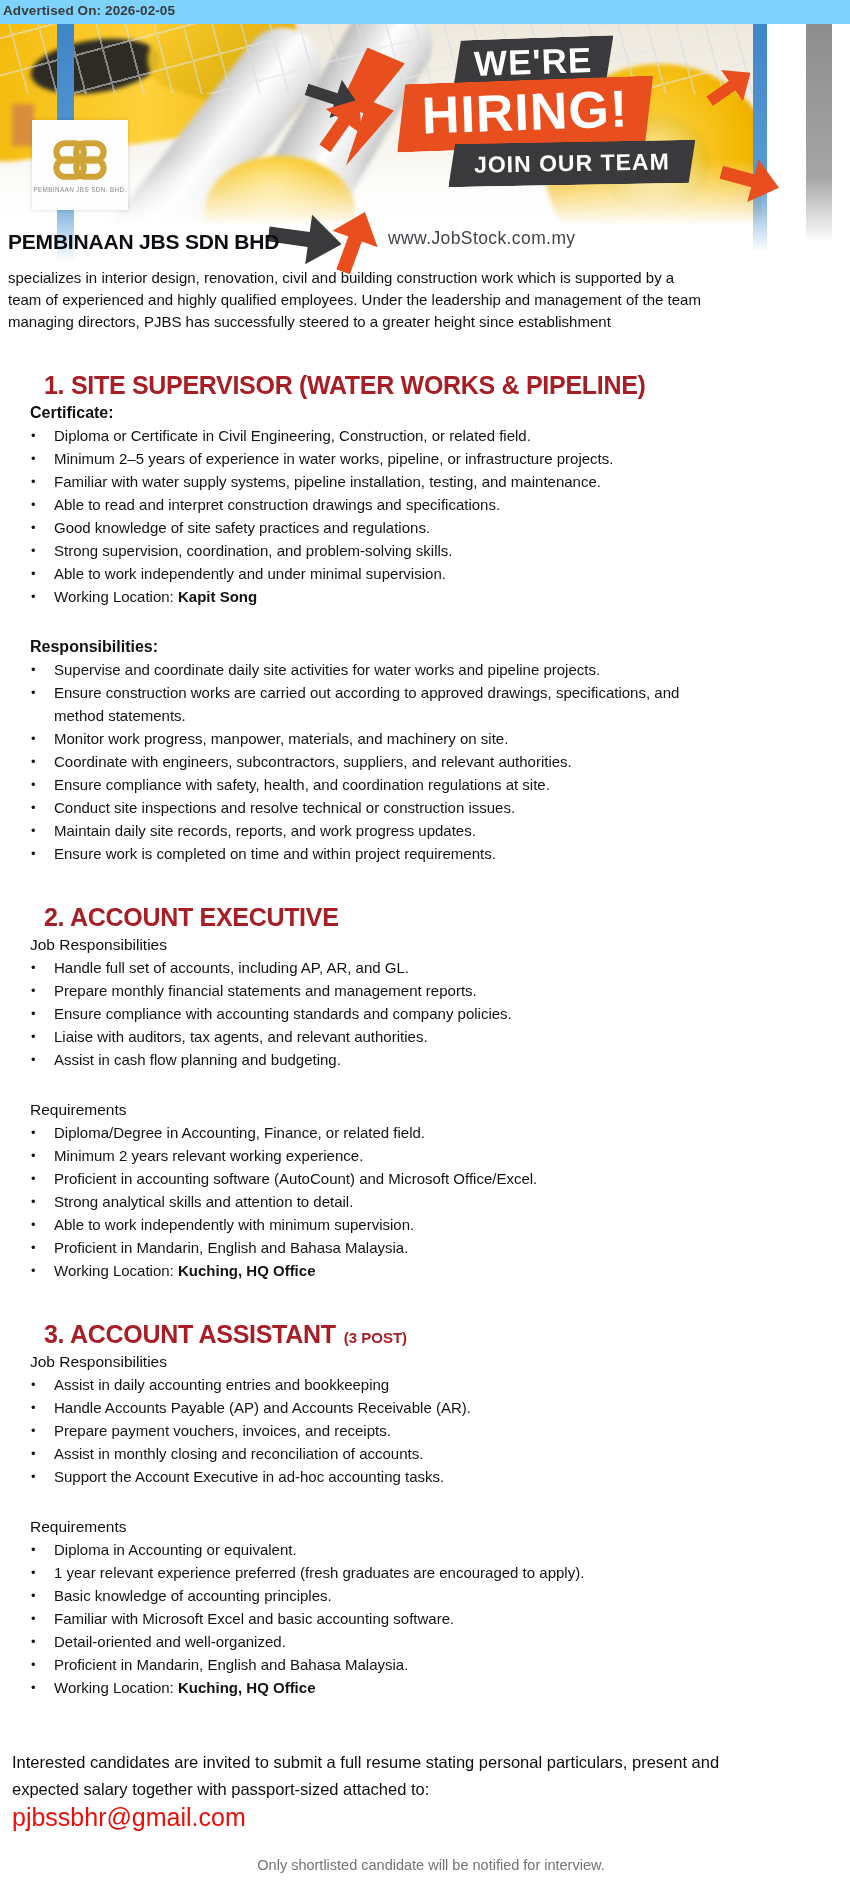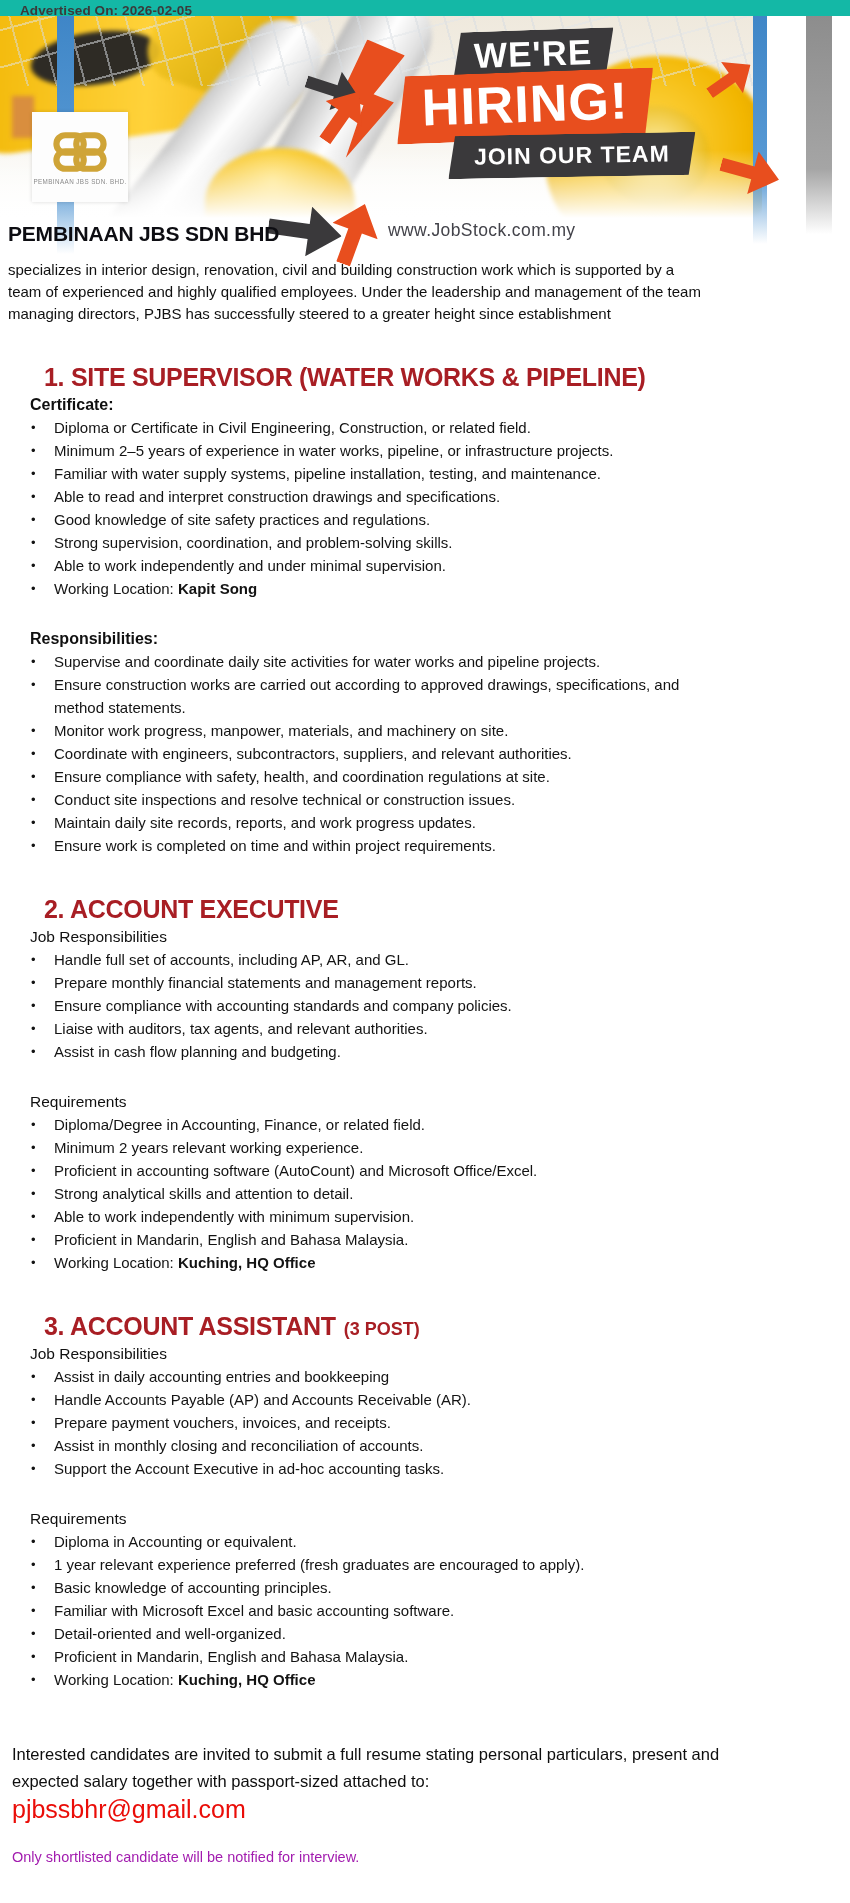--- a/index.html
+++ b/index.html
@@ -2,22 +2,22 @@
 <html><head>
 <meta charset="utf-8">
 <style>
   html,body{margin:0;padding:0;}
   body{
     width:850px;height:1903px;overflow:hidden;background:#ffffff;
     font-family:"Liberation Sans", sans-serif;color:#131313;position:relative;
   }
   
   .topbar{
-    height:16px;background:#14b8a6;color:#3a3a3a;font-size:13.5px;font-weight:700;
-    line-height:22px;padding-left:20px;letter-spacing:0.1px;
+    height:24px;background:#7dd3fc;color:#3a3a3a;font-size:13.5px;font-weight:700;
+    line-height:22px;padding-left:3px;letter-spacing:0.1px;
   }
   
   .hero{position:relative;height:236px;background:#fff;}
   .hero-photo{position:absolute;left:0;top:0;width:762px;height:214px;overflow:hidden;
     background:linear-gradient(180deg,#efe9dd 0%,#f5f2ea 45%,#fbfaf7 75%,#ffffff 100%);}
   .hero-photo .shape{position:absolute;filter:blur(2px);}
   .tape-left{left:-40px;top:-30px;width:340px;height:150px;border-radius:40px;
     background:radial-gradient(ellipse at 40% 45%,#2e2b25 0 22%,transparent 23%),
                linear-gradient(100deg,#f0b400,#ffd23a 55%,#e9a800);transform:rotate(-8deg);}
   .tape-left2{left:150px;top:-10px;width:150px;height:90px;border-radius:30px;
@@ -76,33 +76,33 @@
   .bolt{position:absolute;left:-50px;top:10px;width:60px;height:120px;background:#e84e1e;
     clip-path:polygon(35% 0,100% 10%,55% 45%,90% 50%,20% 100%,40% 55%,0 50%);transform:rotate(6deg);}
   .website{position:absolute;left:388px;top:204px;font-size:17.5px;color:#43434a;letter-spacing:.4px;}
   .company-name{position:absolute;left:8px;top:206px;font-size:21px;font-weight:700;color:#0d0d12;
     letter-spacing:-0.2px;}
   
   .company-desc{margin:7px 8px 0;width:696px;font-size:15px;line-height:22px;color:#101010;}
   
   .jobs{margin-left:28px;}
   .job-title{margin:38px 16px 4px;font-size:25px;font-weight:700;color:#a81e24;letter-spacing:-0.3px;}
-  .job-title .suffix{font-size:18px;margin-left:8px;letter-spacing:0;}
+  .job-title .suffix{font-size:15px;margin-left:8px;letter-spacing:0;}
   .sec-heading{font-size:15.5px;color:#101010;margin:0 0 2px 2px;}
   .sec-heading.bold{font-weight:700;font-size:16px;}
   .sec-heading.gap{margin-top:30px;}
   ul.bullets{list-style:none;margin:0;padding:0;width:680px;}
   ul.bullets li{display:flex;font-size:15px;line-height:23px;color:#131313;}
   ul.bullets .marker{width:14px;margin:0 9px 0 3px;flex:0 0 auto;font-size:13px;}
   ul.bullets strong{font-weight:700;}
   
   .footer{margin:50px 0 0 12px;}
   .apply-text{width:712px;font-size:16.5px;line-height:27px;color:#0e0e0e;}
   .email{display:inline-block;font-size:25px;color:#ea0d08;text-decoration:none;}
-  .note{margin-top:25px;font-size:14.5px;color:#a21caf;}
+  .note{margin-top:25px;font-size:14.5px;color:#737373;text-align:center;}
 </style>
 </head>
 <body>
 
 <div class="topbar">Advertised On: 2026-02-05</div>
 
 <div class="hero">
   <div class="hero-photo">
     <div class="shape tape-left"></div>
     <div class="shape tape-left2"></div>

